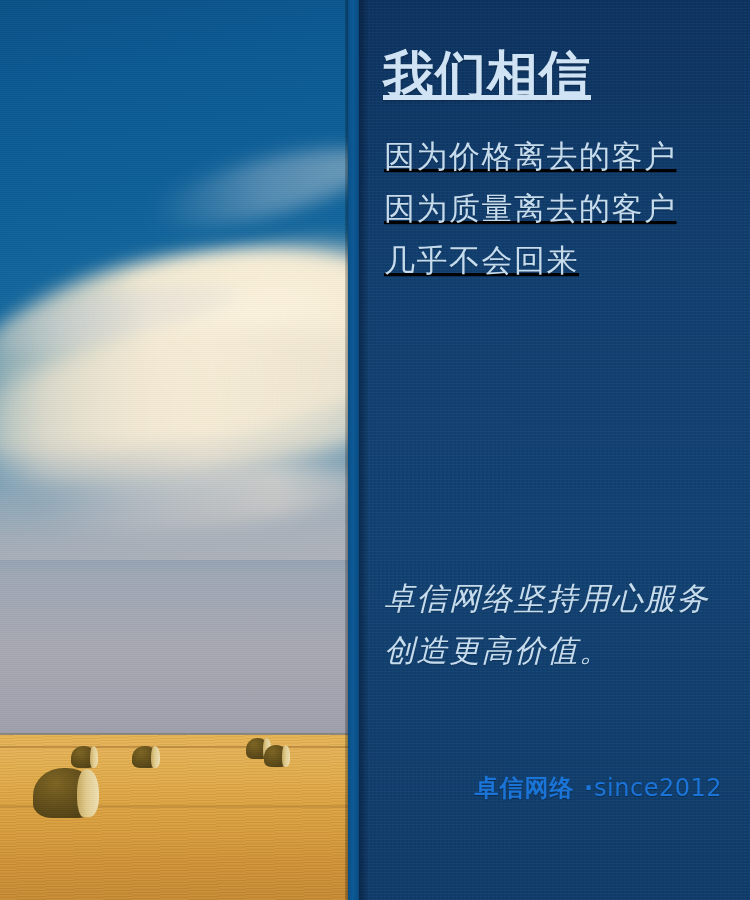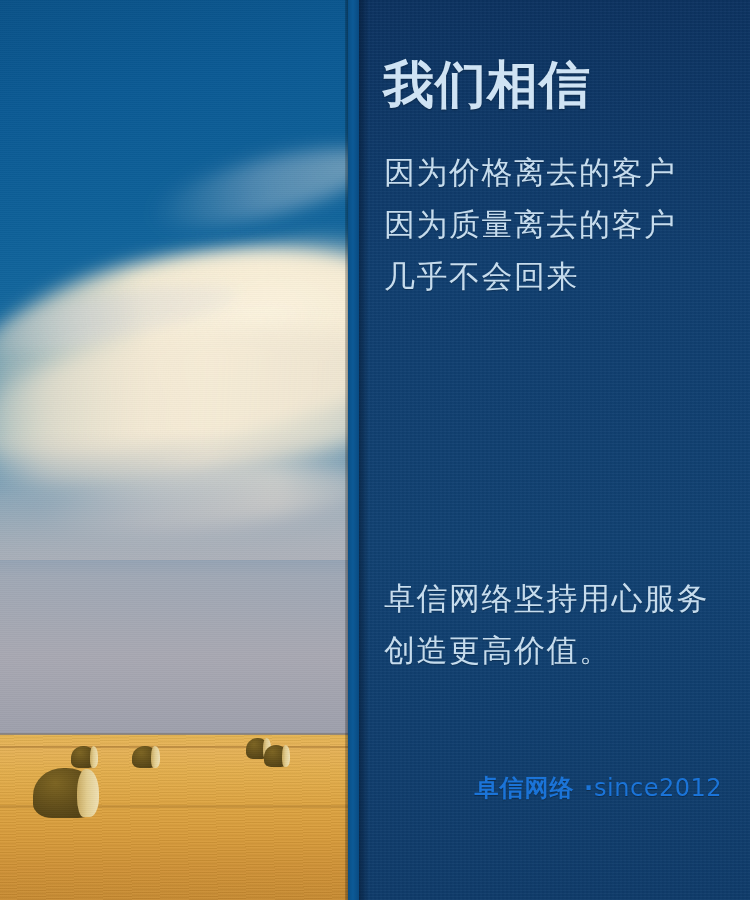--- a/index.html
+++ b/index.html
@@ -184,47 +184,50 @@
     background:linear-gradient(90deg, #0a4f86 0%, #0c5a97 45%, #0a4a80 100%);
   }
   .panel-stripe-shadow {
     position:absolute; left:11px; top:0; width:10px; height:900px;
     background:linear-gradient(90deg, rgba(4,22,46,0.55) 0%, rgba(10,40,75,0.0) 100%);
   }
 
   .content { position:absolute; left:0; top:0; width:402px; height:900px; }
 
   #title {
-    position:absolute; left:35px; top:54px;
+    position:absolute; left:35px; top:44px;
     font-size:51px;
     line-height:62px;
     letter-spacing:1px;
     font-weight:700;
     color:#cfe3f4;
     text-shadow:0 1px 2px rgba(0,0,0,0.30);
     white-space:nowrap;
+    text-decoration:underline;
   }
 
   #verse {
-    position:absolute; left:36px; top:146px;
+    position:absolute; left:36px; top:130px;
     width:360px;
+    text-decoration:underline;
   }
   #verse .line {
     font-size:31px;
     line-height:52px;
     letter-spacing:1.5px;
     font-weight:300;
     color:#c6dced;
     white-space:nowrap;
     text-shadow:0 1px 1px rgba(0,0,0,0.22);
   }
 
   #closing {
     position:absolute; left:36px; top:572px;
     width:360px;
+    font-style:italic;
   }
   #closing .line {
     font-size:31px;
     line-height:52px;
     letter-spacing:1.5px;
     font-weight:300;
     color:#c6dced;
     white-space:nowrap;
     text-shadow:0 1px 1px rgba(0,0,0,0.22);
   }

